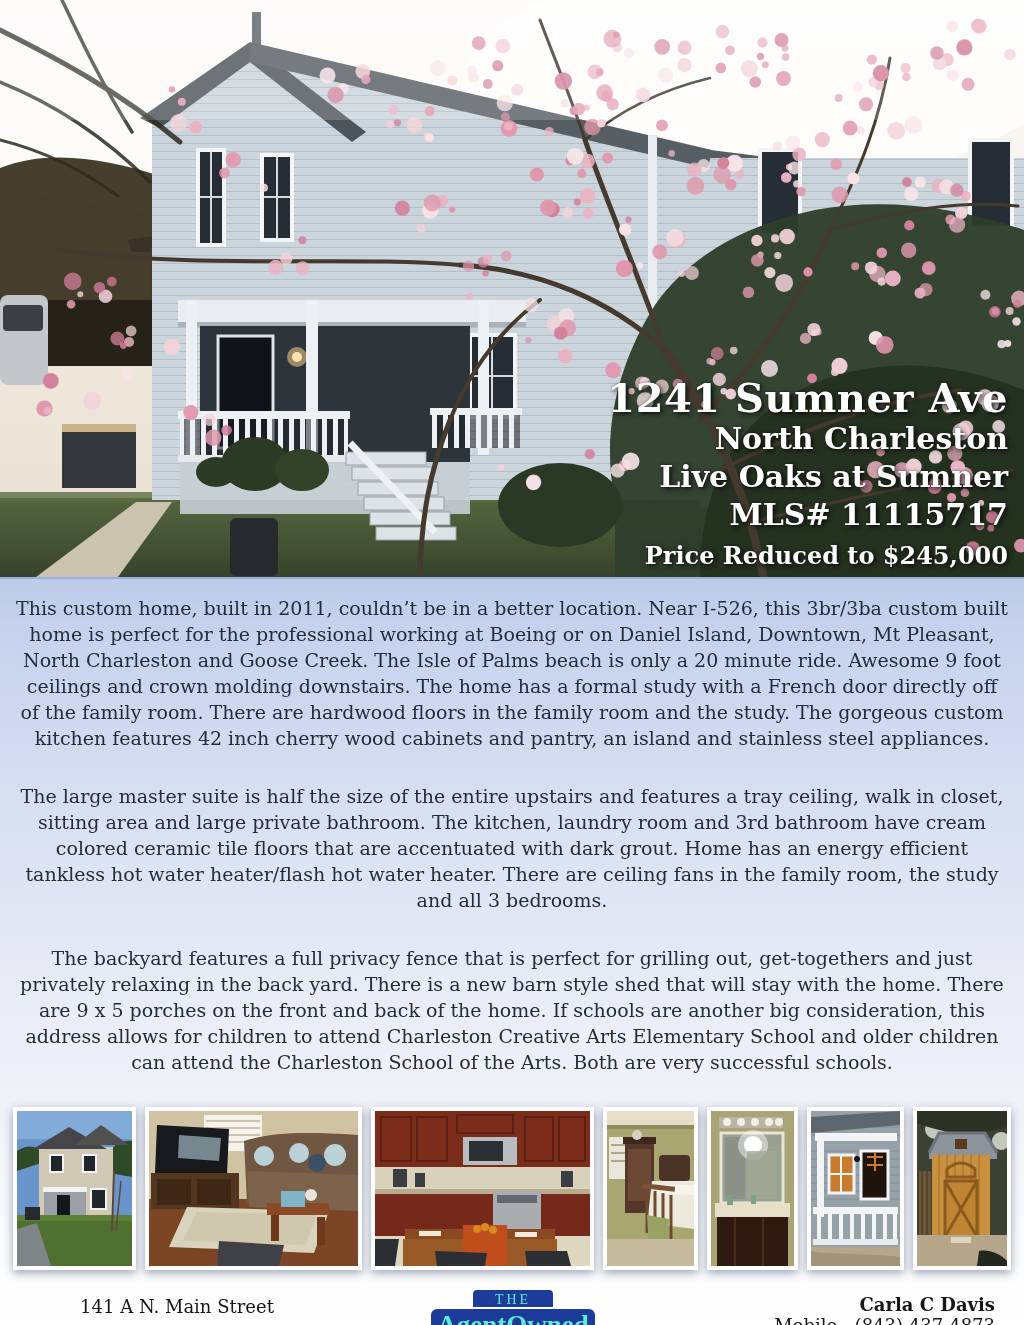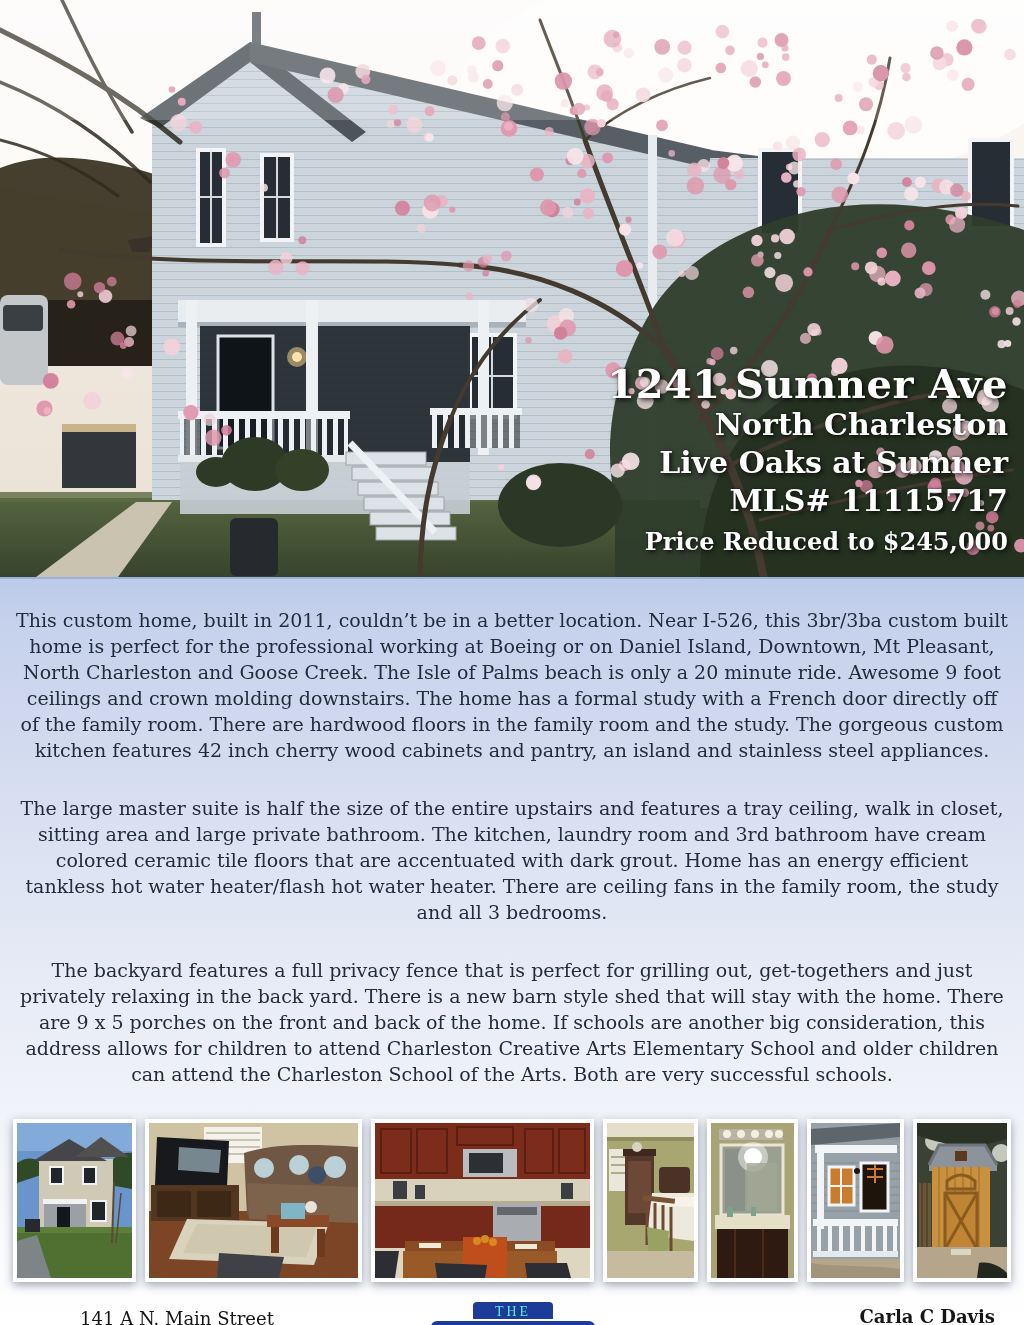--- a/index.html
+++ b/index.html
@@ -10,30 +10,30 @@
   *{margin:0;padding:0;box-sizing:border-box}
   html,body{background:#888}
   .page{
     width:1024px;height:1325px;margin:0 auto;position:relative;overflow:hidden;
     background:#fff;font-family:"DejaVu Serif","Liberation Serif",serif;
   }
   
   .hero{position:relative;width:1024px;height:577px;overflow:hidden;background:#efe9df}
   .hero svg{display:block;width:1024px;height:577px}
   .hero-text{
-    position:absolute;top:362px;right:16px;text-align:right;color:var(--hero-text);
+    position:absolute;top:376px;right:16px;text-align:right;color:var(--hero-text);
     text-shadow:2px 2px 5px rgba(0,0,0,.75), 0 0 2px rgba(0,0,0,.5);
     font-weight:700;line-height:1;z-index:5;
   }
   .hero-text .addr{font-size:40px;line-height:44px;letter-spacing:.5px}
   .hero-text .sub{font-size:30px;line-height:38px}
   .hero-text .price{font-size:24px;line-height:43px}
   
   .body-sec{
-    width:1024px;height:748px;padding:28px 13px 0;
+    width:1024px;height:748px;padding:16px 13px 0;
     border-top:2px solid #9db0da;
     background:linear-gradient(180deg,#bccbe9 0px,#c6d1ec 45px,#d9e0f1 240px,
                #e7ebf6 400px,#f1f3f9 540px,#f9fafc 640px,#ffffff 746px);
   }
   .body-sec p{
     font-size:19px;line-height:26px;color:var(--body-text);
     text-align:center;margin:0 2px 32px;
   }
   
   .thumbs{display:flex;justify-content:space-between;align-items:flex-start;margin:12px 0 0}

